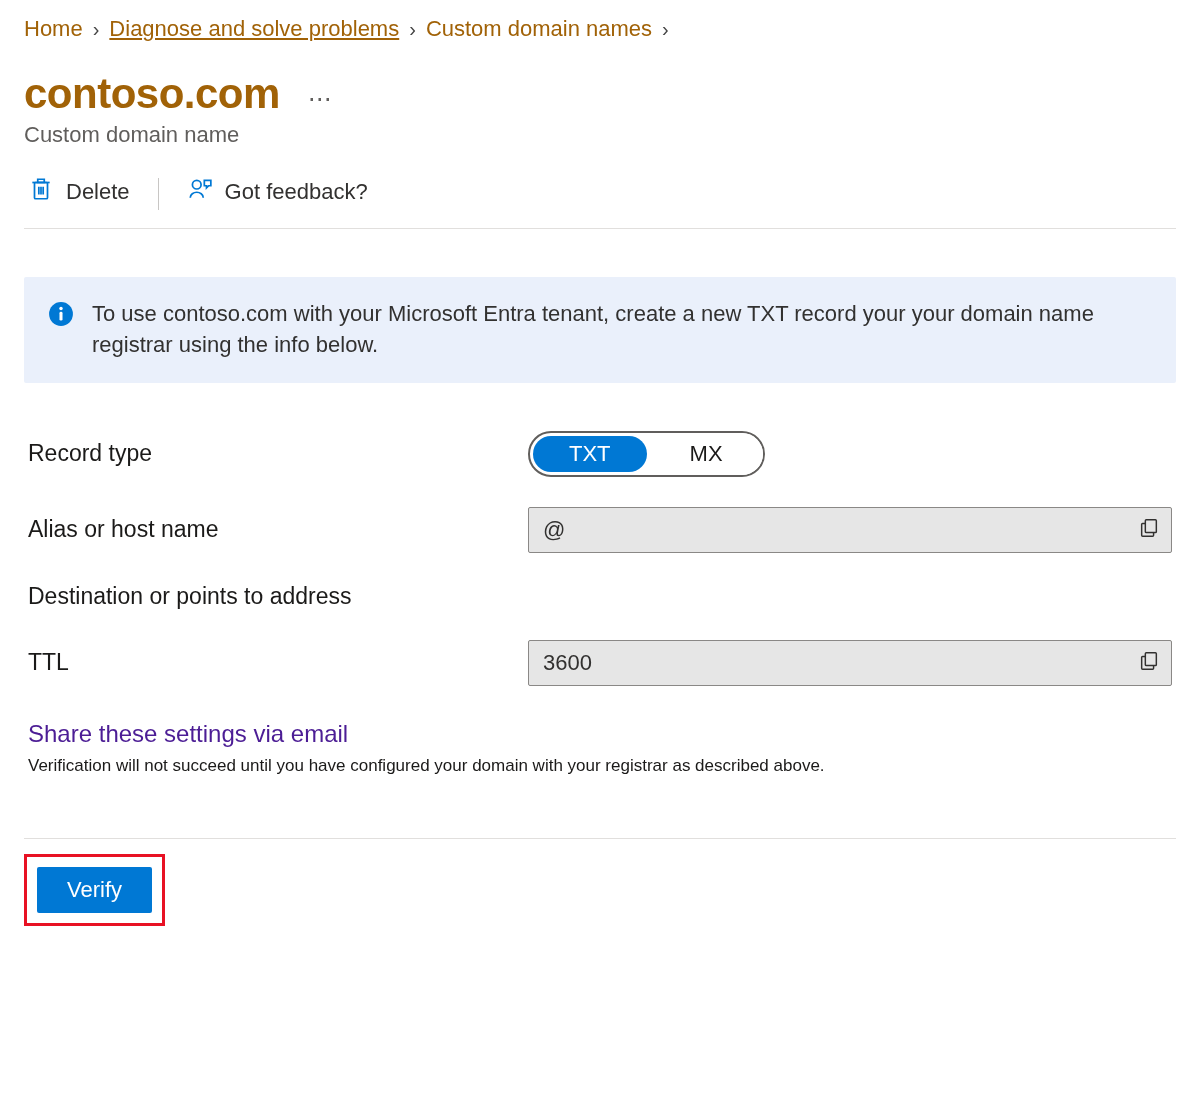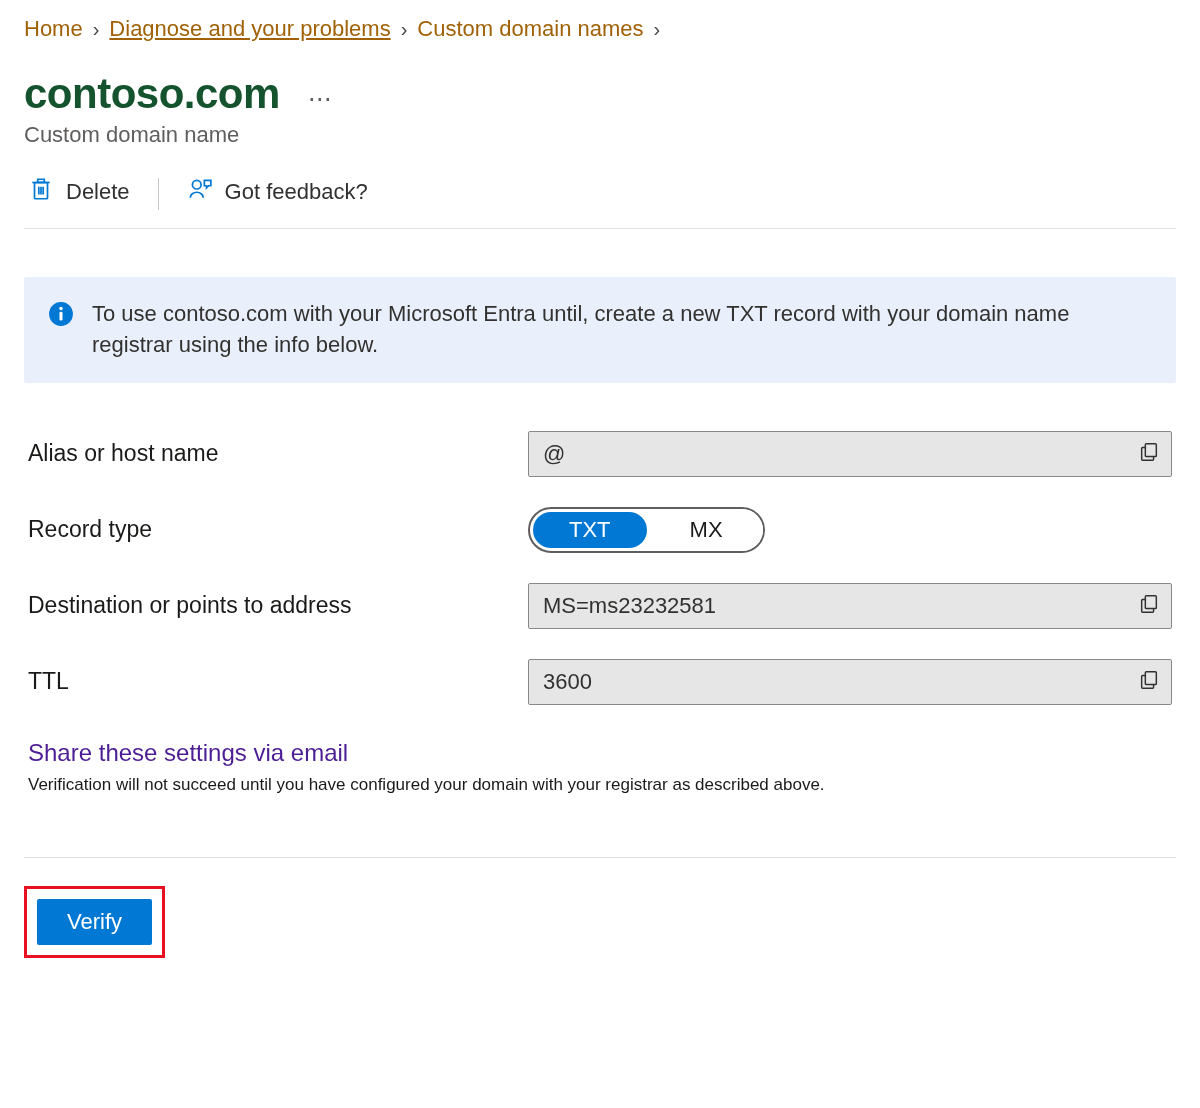--- a/index.html
+++ b/index.html
@@ -25,21 +25,21 @@
     .breadcrumb .chev { color: #444; font-size: 20px; }
     
     .page-title-row {
       display: flex;
       align-items: center;
       gap: 28px;
     }
     .page-title {
       font-size: 42px;
       font-weight: 700;
-      color: #14532d;
+      color: #a16207;
       letter-spacing: -0.5px;
     }
     .ellipsis {
       font-size: 24px;
       color: #605e5c;
       letter-spacing: 2px;
       cursor: pointer;
       line-height: 1;
       margin-top: 10px;
     }
@@ -177,21 +177,21 @@
     .note {
       font-size: 17px;
       color: #1b1a19;
       margin-top: 6px;
       line-height: 1.45;
       max-width: 1060px;
     }
     
     .footer {
       margin-top: 60px;
-      padding-top: 28px;
+      padding-top: 15px;
       border-top: 1px solid #e1dfdd;
     }
     .highlight-box {
       display: inline-block;
       border: 3px solid #e81123;
       padding: 10px;
     }
     .verify-btn {
       background: #0078d4;
       color: #ffffff;
@@ -201,21 +201,21 @@
       cursor: pointer;
       border-radius: 2px;
     }
   </style>
 </head>
 <body>
 
 <nav class="breadcrumb">
   <a href="#">Home</a>
   <span class="chev">›</span>
-  <a href="#" class="underlined">Diagnose and your problems</a>
+  <a href="#" class="underlined">Diagnose and solve problems</a>
   <span class="chev">›</span>
   <a href="#">Custom domain names</a>
   <span class="chev">›</span>
 </nav>
 
 <div class="page-title-row">
   <h1 class="page-title">contoso.com</h1>
   <span class="ellipsis">⋯</span>
 </div>
 <div class="page-subtitle">Custom domain name</div>
@@ -246,67 +246,54 @@
 </div>
 
 <div class="info-banner">
   <span class="info-icon">
     <svg viewBox="0 0 24 24">
       <circle cx="12" cy="12" r="11" fill="#0078d4"></circle>
       <rect x="10.6" y="10" width="2.8" height="8" rx="1.2" fill="#ffffff"></rect>
       <circle cx="12" cy="7" r="1.6" fill="#ffffff"></circle>
     </svg>
   </span>
-  <div class="info-banner-text">To use contoso.com with your Microsoft Entra until, create a new TXT record with your domain name registrar using the info below.</div>
+  <div class="info-banner-text">To use contoso.com with your Microsoft Entra tenant, create a new TXT record your your domain name registrar using the info below.</div>
 </div>
 
 <div class="fields">
+
+  <div class="field-row">
+    <div class="field-label">Record type</div>
+    <div class="field-value-area">
+      <div class="toggle-pill">
+        <button class="toggle-option selected">TXT</button>
+        <button class="toggle-option">MX</button>
+      </div>
+    </div>
+  </div>
 
   <div class="field-row">
     <div class="field-label">Alias or host name</div>
     <div class="field-value-area">
       <div class="copy-field">
         <input class="copy-field-input" readonly="" value="@" style="">
         <button class="copy-field-btn">
           <span>
             <svg viewBox="0 0 24 24" fill="none" stroke="#323130" stroke-width="1.6">
               <rect x="8" y="3" width="12" height="14" rx="1"></rect>
               <path d="M8 7H5a1 1 0 0 0-1 1v12a1 1 0 0 0 1 1h11a1 1 0 0 0 1-1v-3"></path>
             </svg>
           </span>
         </button>
       </div>
     </div>
   </div>
 
   <div class="field-row">
-    <div class="field-label">Record type</div>
-    <div class="field-value-area">
-      <div class="toggle-pill">
-        <button class="toggle-option selected">TXT</button>
-        <button class="toggle-option">MX</button>
-      </div>
-    </div>
-  </div>
-
-  <div class="field-row">
     <div class="field-label">Destination or points to address</div>
-    <div class="field-value-area">
-      <div class="copy-field">
-        <input class="copy-field-input" readonly="" value="MS=ms23232581" style="">
-        <button class="copy-field-btn">
-          <span>
-            <svg viewBox="0 0 24 24" fill="none" stroke="#323130" stroke-width="1.6">
-              <rect x="8" y="3" width="12" height="14" rx="1"></rect>
-              <path d="M8 7H5a1 1 0 0 0-1 1v12a1 1 0 0 0 1 1h11a1 1 0 0 0 1-1v-3"></path>
-            </svg>
-          </span>
-        </button>
-      </div>
-    </div>
   </div>
 
   <div class="field-row">
     <div class="field-label">TTL</div>
     <div class="field-value-area">
       <div class="copy-field">
         <input class="copy-field-input" readonly="" value="3600" style="">
         <button class="copy-field-btn">
           <span>
             <svg viewBox="0 0 24 24" fill="none" stroke="#323130" stroke-width="1.6">

